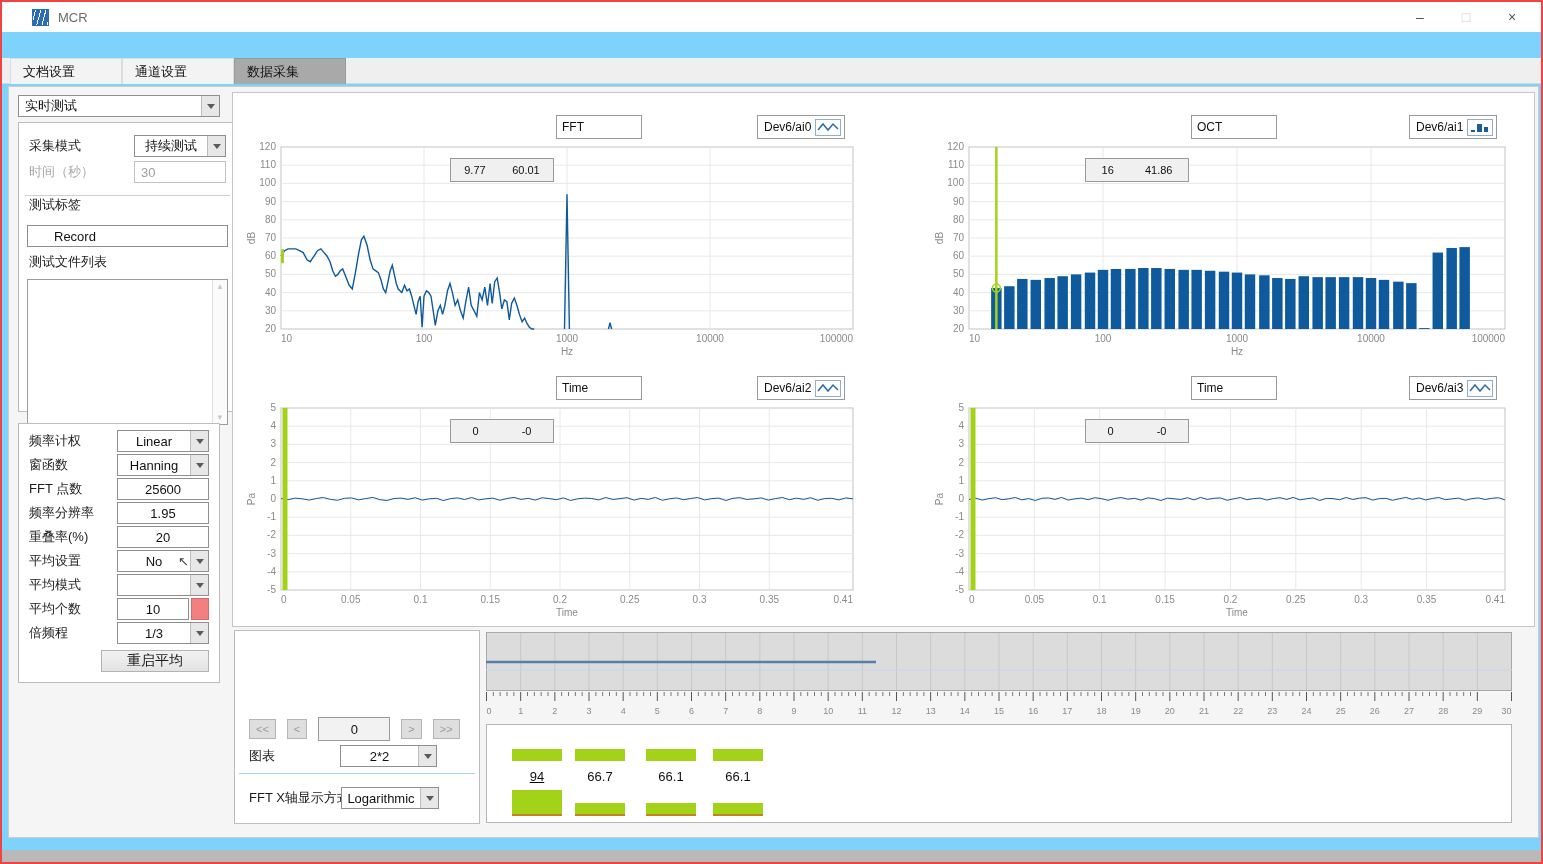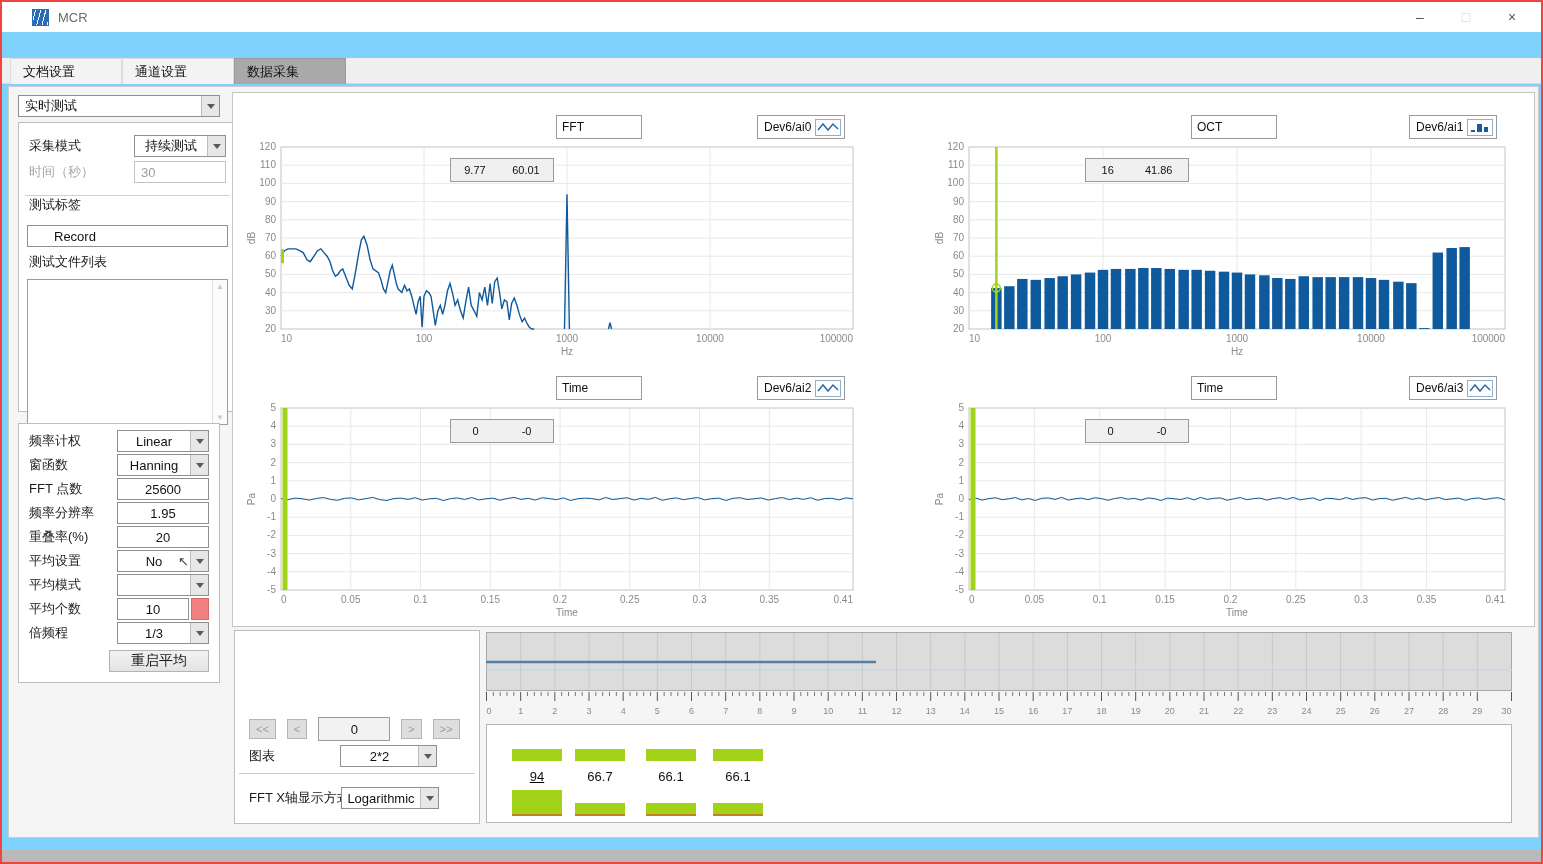--- a/index.html
+++ b/index.html
@@ -206,21 +206,21 @@
     </div>
     <div class="row" style="top:198px;">
       <span class="lbl">倍频程</span>
       <div class="combo ctrl">
           <span class="cval">1/3</span>
           <span class="carr">
             <i></i>
           </span>
         </div>
     </div>
-    <div class="push-btn" style="position:absolute;right:10px;top:226px;width:100px;height:22px;margin-left:28px;">重启平均</div>
+    <div class="push-btn" style="position:absolute;right:10px;top:226px;width:108px;height:22px;margin-left:28px;">重启平均</div>
   </div>
 
 
   <span id="mouse-cursor">↖</span>
 
   <div id="charts-panel">
 
     <div class="chart-cell" style="left:12px;top:22px;width:616px;height:246px;">
       <div class="chart-header">
         <div class="readout" style="left:205px;">

